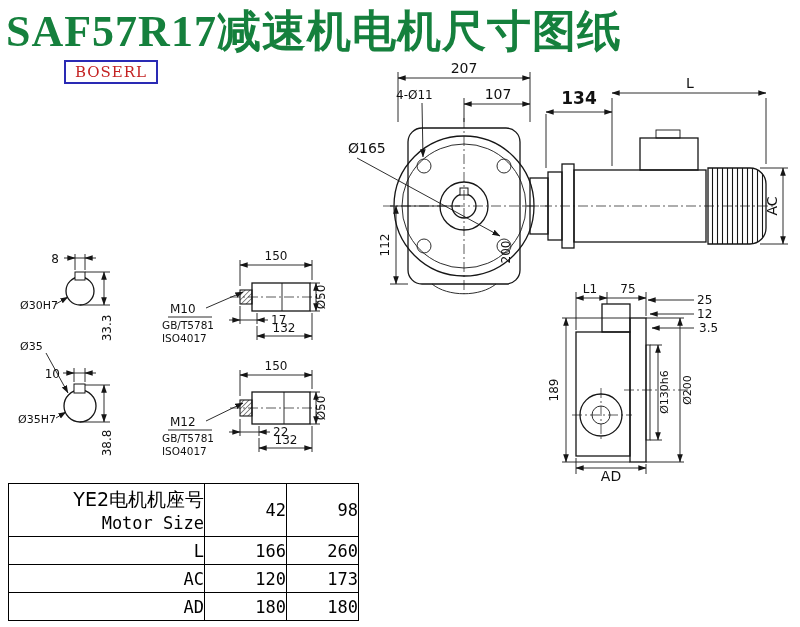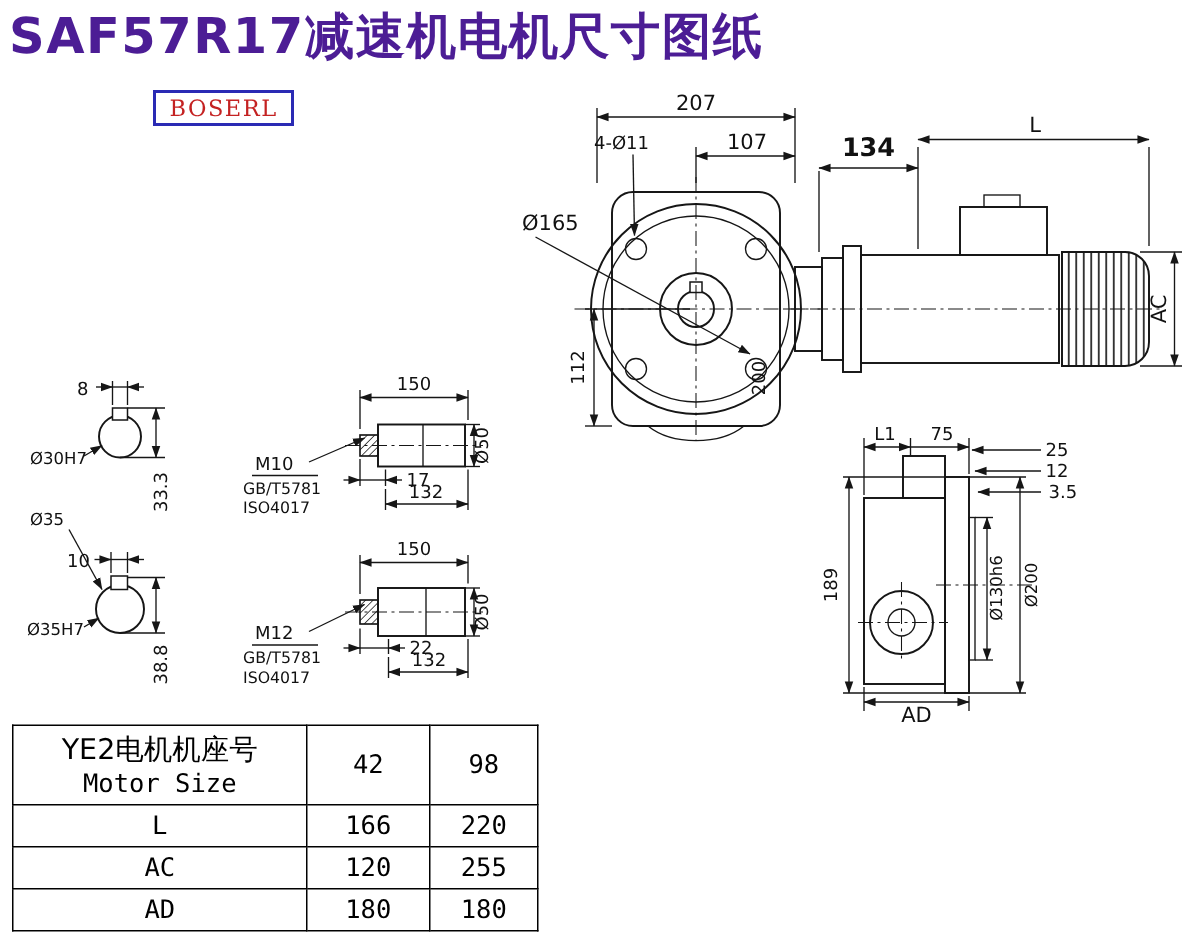--- a/index.html
+++ b/index.html
@@ -1,31 +1,31 @@
 <!DOCTYPE html>
 <html><head>
 <meta charset="utf-8">
 <style>
   html,body{margin:0;padding:0;background:#fff;}
   .canvas{position:relative;width:800px;height:627px;background:#fff;overflow:hidden;
           font-family:"DejaVu Sans",sans-serif;}
-  .page-title{position:absolute;left:6px;top:2px;font-size:33px;font-weight:bold;
-              color:#4c1d95;letter-spacing:1px;white-space:nowrap;}
+  .page-title{position:absolute;left:6px;top:2px;font-size:44px;font-weight:bold;
+              color:#15803d;letter-spacing:1px;white-space:nowrap;font-family:Liberation Serif, serif;}
   .logo{position:absolute;left:64px;top:60px;border:2px solid #2a2ab4;color:#c42222;
-        font-family:"DejaVu Serif",serif;font-size:15px;padding:1px 9px;letter-spacing:1px;margin-left:38px;}
+        font-family:"DejaVu Serif",serif;font-size:15px;padding:1px 9px;letter-spacing:1px;}
   svg{position:absolute;left:0;top:0;}
   .part{fill:none;stroke:#161616;stroke-width:1.3;}
   .thin{fill:none;stroke:#161616;stroke-width:0.9;}
   .dim{fill:none;stroke:#161616;stroke-width:0.9;}
   .cl{fill:none;stroke:#161616;stroke-width:0.7;stroke-dasharray:10 3 2 3;}
   text.d{font-family:"DejaVu Sans",sans-serif;font-size:12px;fill:#111;}
   text.d14{font-family:"DejaVu Sans",sans-serif;font-size:14px;fill:#111;}
   text.d17{font-family:"DejaVu Sans",sans-serif;font-size:17px;font-weight:600;fill:#111;}
   table.spec{position:absolute;left:8px;top:483px;border-collapse:collapse;table-layout:fixed;}
-  table.spec td{border:1.5px solid #000;text-align:center;vertical-align:middle;
+  table.spec td{border:1.5px solid #000;text-align:right;vertical-align:middle;
                 color:#000;padding:0;}
   table.spec tr.hdr td{height:52px;}
   table.spec tr.row td{height:27px;}
   .cn{font-family:"DejaVu Sans",sans-serif;font-size:19px;}
   .mono{font-family:"DejaVu Sans Mono","Liberation Mono",monospace;font-size:17px;}
 </style>
 </head>
 <body>
 
 <div class="canvas">
@@ -278,26 +278,26 @@
       <td>
         <div class="cn">YE2电机机座号</div>
         <div class="mono">Motor Size</div>
       </td>
       <td class="mono">42</td>
       <td class="mono">98</td>
     </tr>
     <tr class="row">
       <td class="mono">L</td>
       <td class="mono">166</td>
-      <td class="mono">220</td>
+      <td class="mono">260</td>
     </tr>
     <tr class="row">
       <td class="mono">AC</td>
       <td class="mono">120</td>
-      <td class="mono">255</td>
+      <td class="mono">173</td>
     </tr>
     <tr class="row">
       <td class="mono">AD</td>
       <td class="mono">180</td>
       <td class="mono">180</td>
     </tr>
   </tbody>
 </table>
 
 </div>

